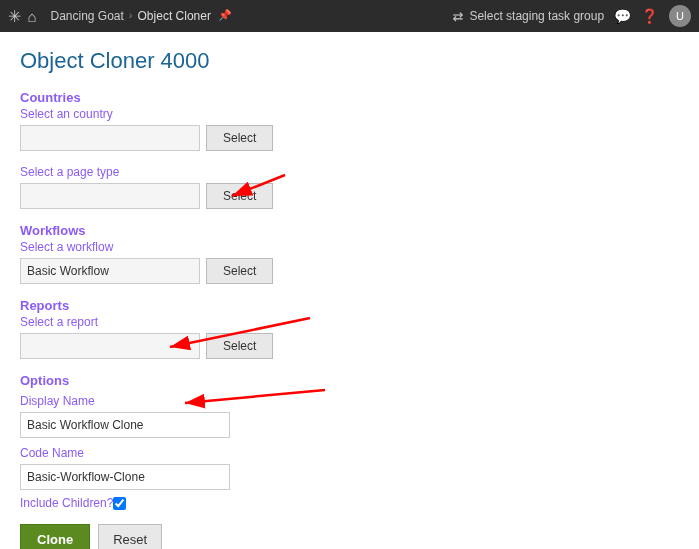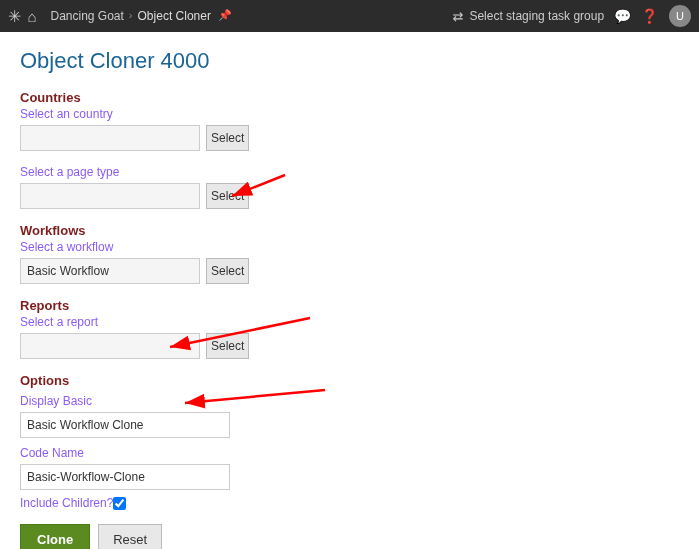--- a/index.html
+++ b/index.html
@@ -87,21 +87,21 @@
       font-weight: normal;
       margin-bottom: 16px;
     }
 
     .section {
       margin-bottom: 14px;
     }
 
     .section-label {
       font-weight: bold;
-      color: #7f1d1d;
+      color: #8b5cf6;
       font-size: 13px;
       margin-bottom: 2px;
     }
 
     .section-sublabel {
       color: #8b5cf6;
       font-size: 12px;
       margin-bottom: 4px;
     }
 
@@ -116,21 +116,21 @@
       height: 26px;
       border: 1px solid #ccc;
       background: #f5f5f5;
       padding: 3px 6px;
       font-size: 12px;
       color: #333;
     }
 
     .select-btn {
       height: 26px;
-      padding: 0 4px;
+      padding: 0 16px;
       background: #e8e8e8;
       border: 1px solid #bbb;
       font-size: 12px;
       color: #333;
       cursor: pointer;
     }
 
     .options-section {
       margin-top: 14px;
     }
@@ -260,21 +260,21 @@
       <div class="input-row">
         <input class="text-input" type="text" value="" style="">
         <button class="select-btn">Select</button>
       </div>
     </div>
 
     <div class="section options-section">
       <div class="section-label">Options</div>
 
       <div style="margin-top:6px;">
-        <div class="section-sublabel">Display Basic</div>
+        <div class="section-sublabel">Display Name</div>
         <input class="display-name-input" type="text" value="Basic Workflow Clone" style="">
       </div>
 
       <div style="margin-top:8px;">
         <div class="section-sublabel">Code Name</div>
         <input class="code-name-input" type="text" value="Basic-Workflow-Clone" style="">
       </div>
 
       <div class="checkbox-row">
         <span class="section-sublabel" style="margin-bottom:0;">Include Children?</span>

